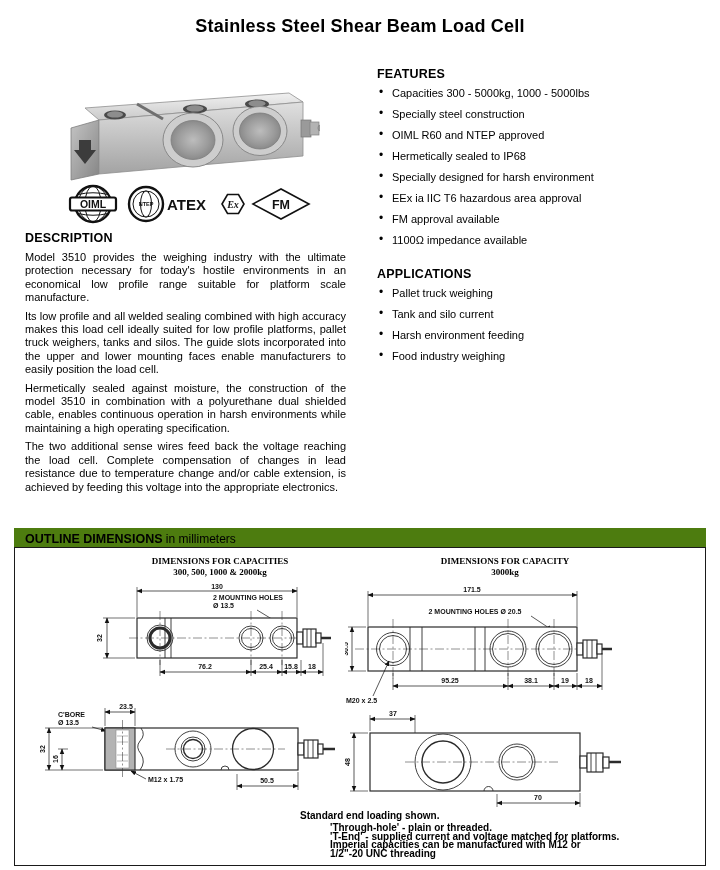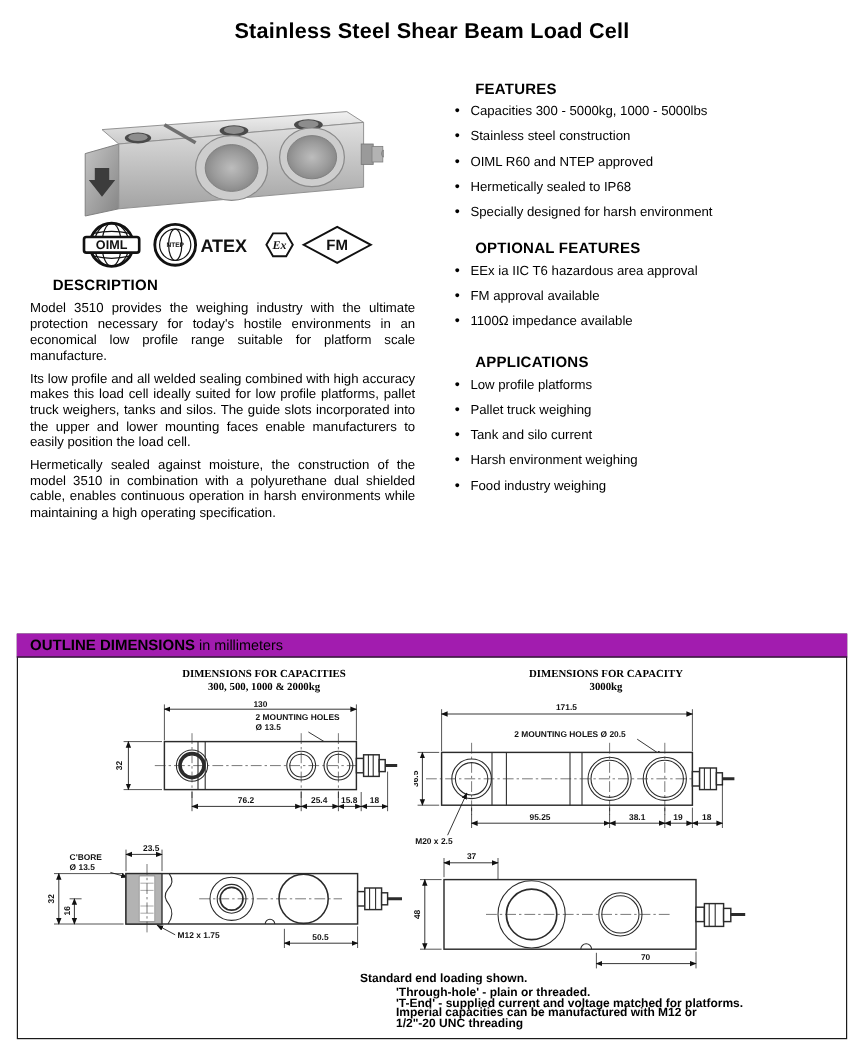--- a/index.html
+++ b/index.html
@@ -7,21 +7,21 @@
   body { font-family:"Liberation Sans", sans-serif; color:#000; }
   .page { position:relative; width:720px; height:870px; background:#fff; overflow:hidden; }
 
   .doc-title { position:absolute; top:16px; left:0; width:720px; text-align:center;
                font-size:18px; font-weight:bold; letter-spacing:.2px; }
 
   
   .photo-wrap  { position:absolute; left:45px; top:74px; }
   .logos-wrap  { position:absolute; left:45px; top:182px; }
   .desc-wrap   { position:absolute; left:25px; top:231px; width:333px; }
-  .sec-h { font-size:12.5px; font-weight:bold; letter-spacing:.2px; margin-bottom:6px;margin-left:19px; }
+  .sec-h { font-size:12.5px; font-weight:bold; letter-spacing:.2px; margin-bottom:6px; }
   .desc-wrap p { font-size:11px; line-height:13.4px; text-align:justify; margin:0 12px 5px 0; }
 
   
   .rightcol { position:absolute; left:377px; top:67px; width:330px; }
   .blist { margin-bottom:2px; }
   .bullet { position:relative; font-size:11px; line-height:12px; padding-left:15px; margin-bottom:9px; }
   .bullet::before { content:"•"; position:absolute; left:2px; top:-1px; font-size:12px; }
   .mt-opt { margin-top:17px; }
   .mt-app { margin-top:21px; }
 
@@ -133,49 +133,48 @@
         <text x="236" y="26.5" text-anchor="middle" style="font:bold 12.5px 'Liberation Sans',sans-serif" fill="#111">FM</text>
       </g>
     </svg>
   </div>
 
   <div class="desc-wrap">
     <div class="sec-h">DESCRIPTION</div>
     <p>Model 3510 provides the weighing industry with the ultimate protection necessary for today's hostile environments in an economical low profile range suitable for platform scale manufacture.</p>
     <p>Its low profile and all welded sealing combined with high accuracy makes this load cell ideally suited for low profile platforms, pallet truck weighers, tanks and silos.  The guide slots incorporated into the upper and lower mounting faces enable manufacturers to easily position the load cell.</p>
     <p>Hermetically sealed against moisture, the construction of the model 3510 in combination with a polyurethane dual shielded cable, enables continuous operation in harsh environments while maintaining a high operating specification.</p>
+    <p>The two additional sense wires feed back the voltage reaching the load cell.  Complete compensation of changes in lead resistance due to temperature change and/or cable extension, is achieved by feeding this voltage into the appropriate electronics.</p>
   </div>
 
   <div class="rightcol">
     <div class="sec-h">FEATURES</div>
     <div class="blist">
       <div class="bullet"><span>Capacities 300 - 5000kg, 1000 - 5000lbs</span></div>
-      <div class="bullet"><span>Stainless steel construction</span></div>
+      <div class="bullet"><span>Specially steel construction</span></div>
       <div class="bullet"><span>OIML R60 and NTEP approved</span></div>
       <div class="bullet"><span>Hermetically sealed to IP68</span></div>
       <div class="bullet"><span>Specially designed for harsh environment</span></div>
     </div>
-    <div class="sec-h mt-opt">OPTIONAL FEATURES</div>
     <div class="blist">
       <div class="bullet"><span>EEx ia IIC T6 hazardous area approval</span></div>
       <div class="bullet"><span>FM approval available</span></div>
       <div class="bullet"><span>1100Ω impedance available</span></div>
     </div>
     <div class="sec-h mt-app">APPLICATIONS</div>
     <div class="blist">
-      <div class="bullet"><span>Low profile platforms</span></div>
       <div class="bullet"><span>Pallet truck weighing</span></div>
       <div class="bullet"><span>Tank and silo current</span></div>
-      <div class="bullet"><span>Harsh environment weighing</span></div>
+      <div class="bullet"><span>Harsh environment feeding</span></div>
       <div class="bullet"><span>Food industry weighing</span></div>
     </div>
   </div>
 
   <div class="od-box"></div>
-  <div class="od-bar" id="od-bar" style="background: #a21caf;">
+  <div class="od-bar" id="od-bar" style="background: #4d7c0f;">
     <span class="b">OUTLINE DIMENSIONS</span><span class="r"> in millimeters</span>
   </div>
 
   <div class="draw-title dt-left">
     <div>DIMENSIONS FOR CAPACITIES</div>
     <div>300, 500, 1000 &amp; 2000kg</div>
   </div>
   <div class="draw-title dt-right">
     <div>DIMENSIONS FOR CAPACITY</div>
     <div>3000kg</div>

